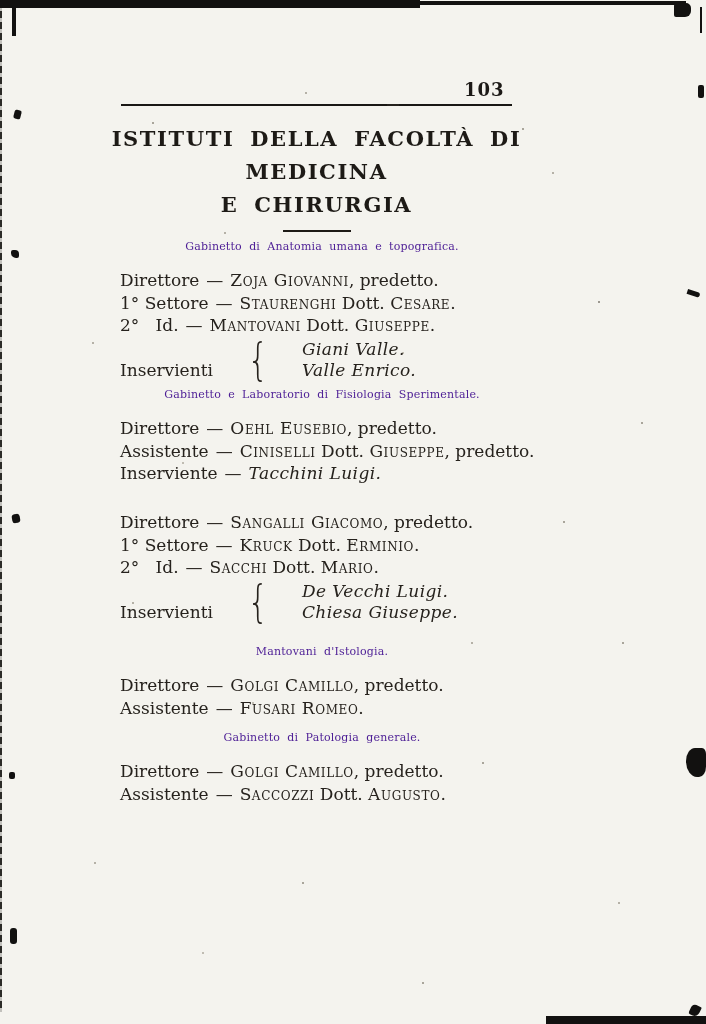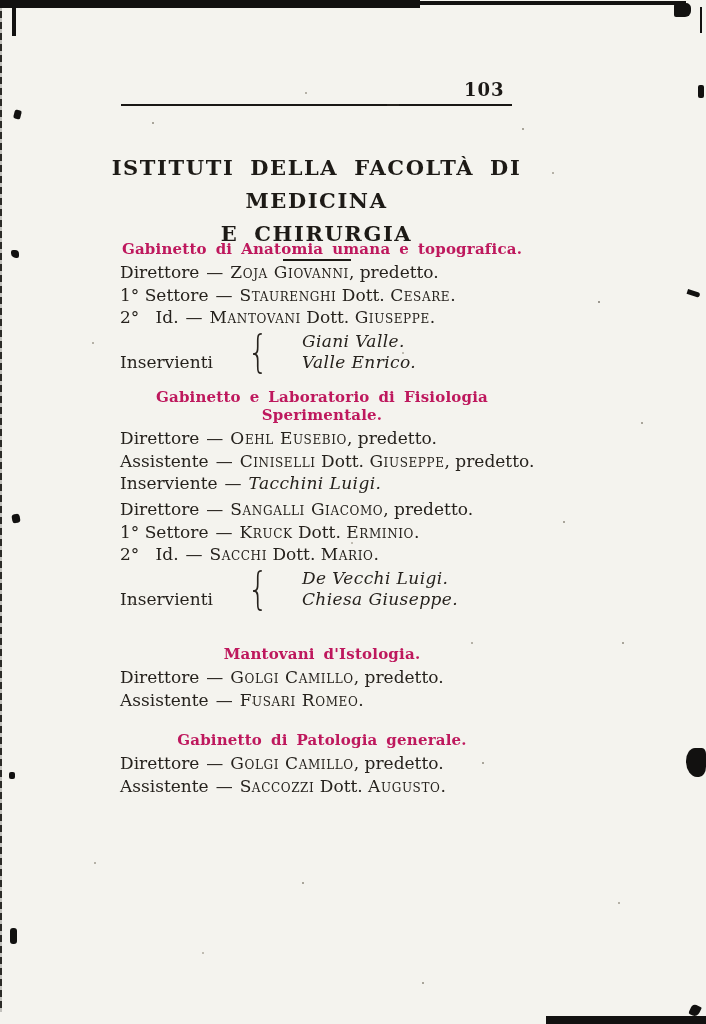--- a/index.html
+++ b/index.html
@@ -56,44 +56,44 @@
     position: absolute; left: 464px; top: 79px;
     font-size: 18px; font-weight: 700; letter-spacing: 1px; color: #1c1916;
   }
   .header-rule {
     position: absolute; left: 121px; top: 104px; width: 391px; height: 2px;
     background: linear-gradient(to right, #191714 0 68%, #24211d 68% 71%, #191714 71% 100%);
   }
 
   
   .title-block {
-    position: absolute; left: 90px; top: 151px; width: 453px;
+    position: absolute; left: 90px; top: 122px; width: 453px;
     text-align: center;
   }
   .title-line {
     font-size: 21px; font-weight: 600; letter-spacing: 1.6px; word-spacing: 7px;
     line-height: 33px; color: #1d1a16;
   }
   .title-divider {
     width: 68px; height: 2px; background: #1d1a16; margin: 9px auto 0 auto;
   }
 
   
   .section { position: absolute; left: 120px; width: 404px; }
   .sec-0 { top: 240px; }
   .sec-1 { top: 388px; }
   .sec-2 { top: 495px; }
   .sec-3 { top: 645px; }
   .sec-4 { top: 731px; }
 
   .sec-heading {
-    text-align: center; font-size: 15px; font-weight: 700;
-    letter-spacing: 0.2px; word-spacing: 3.5px; color: #be185d;
+    text-align: center; font-size: 11px; font-weight: 400;
+    letter-spacing: 0.2px; word-spacing: 3.5px; color: #4c1d95;
   }
-  .entries { margin-top: 3px; font-size: 17px; line-height: 22.5px; }
+  .entries { margin-top: 16px; font-size: 17px; line-height: 22.5px; }
   .line { white-space: nowrap; }
   .role { color: #26221d; }
   .dash { margin: 0 7px; }
   .sc { font-variant: small-caps; letter-spacing: 0.6px; }
   .it { font-style: italic; letter-spacing: 0.4px; }
 
   .brace-group { display: flex; align-items: flex-end; margin-top: 1px; gap: 25px; }
   .brace {
     font-family: "DejaVu Sans", sans-serif;
     font-size: 44px; font-weight: 300; line-height: 44px;

